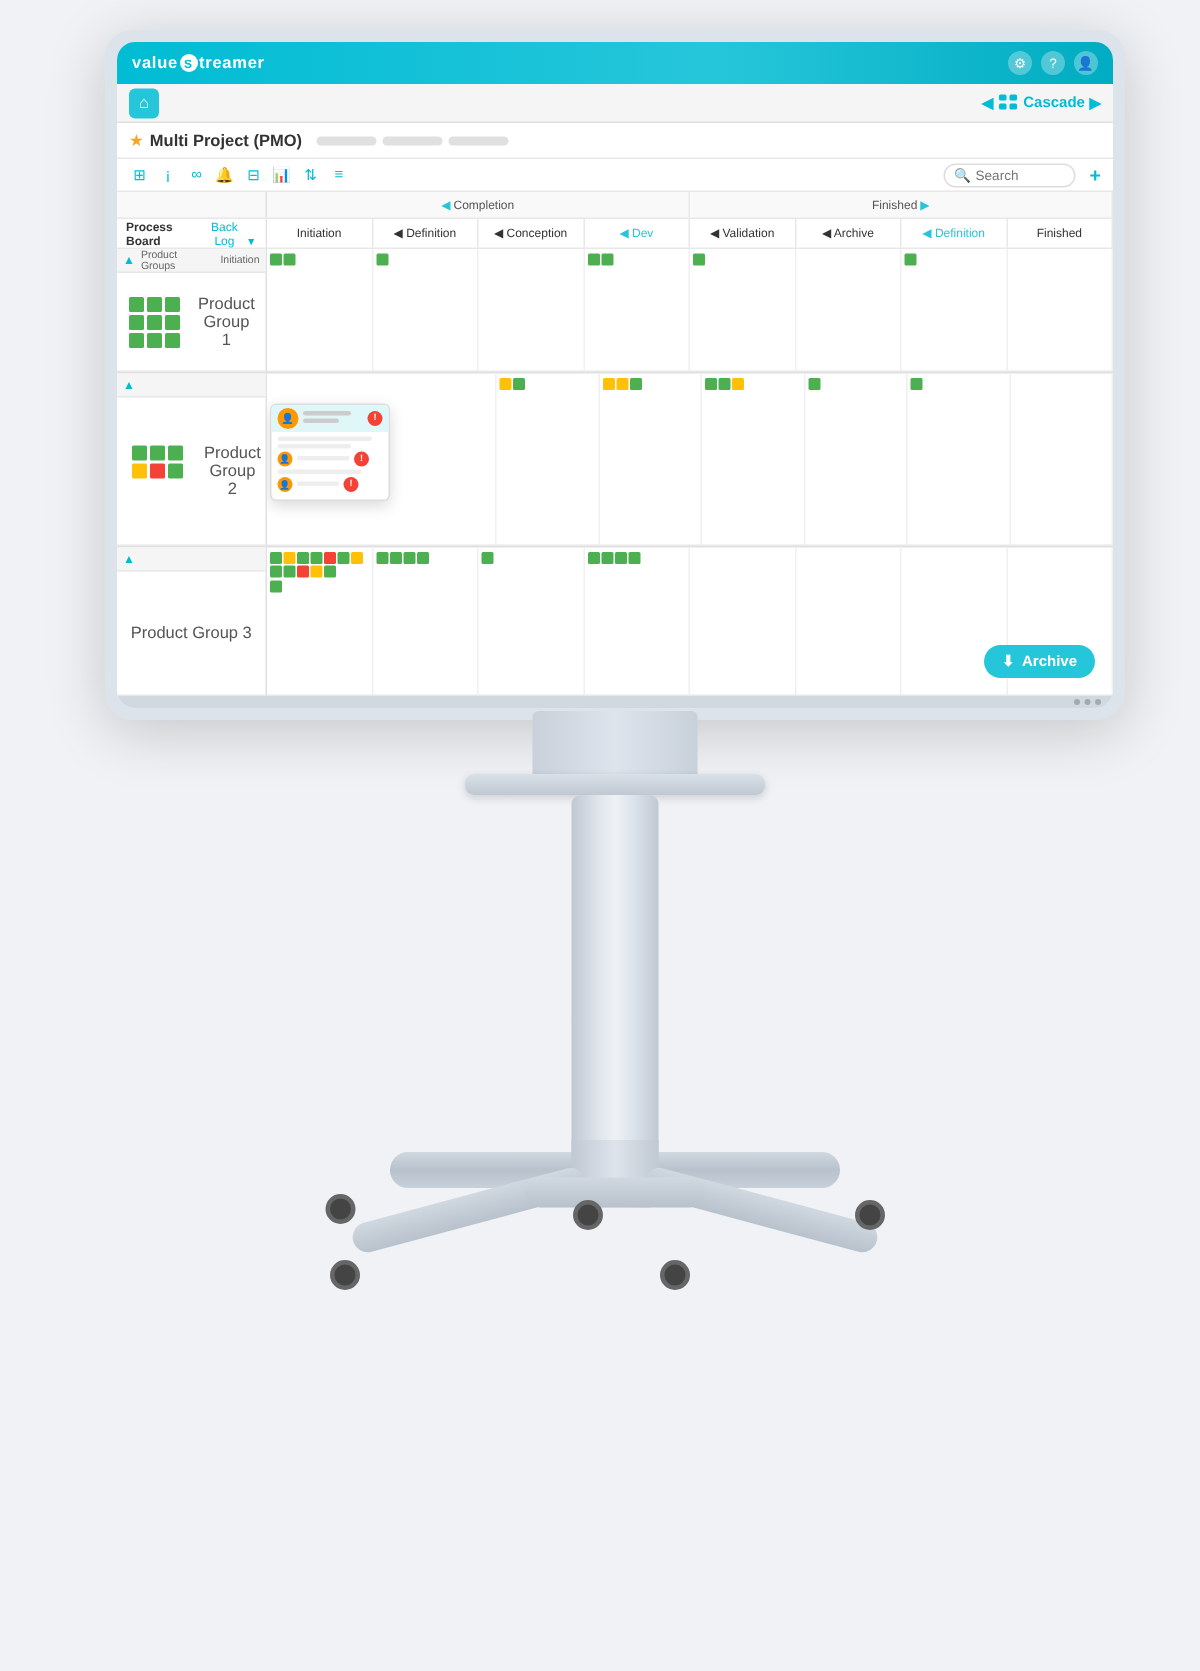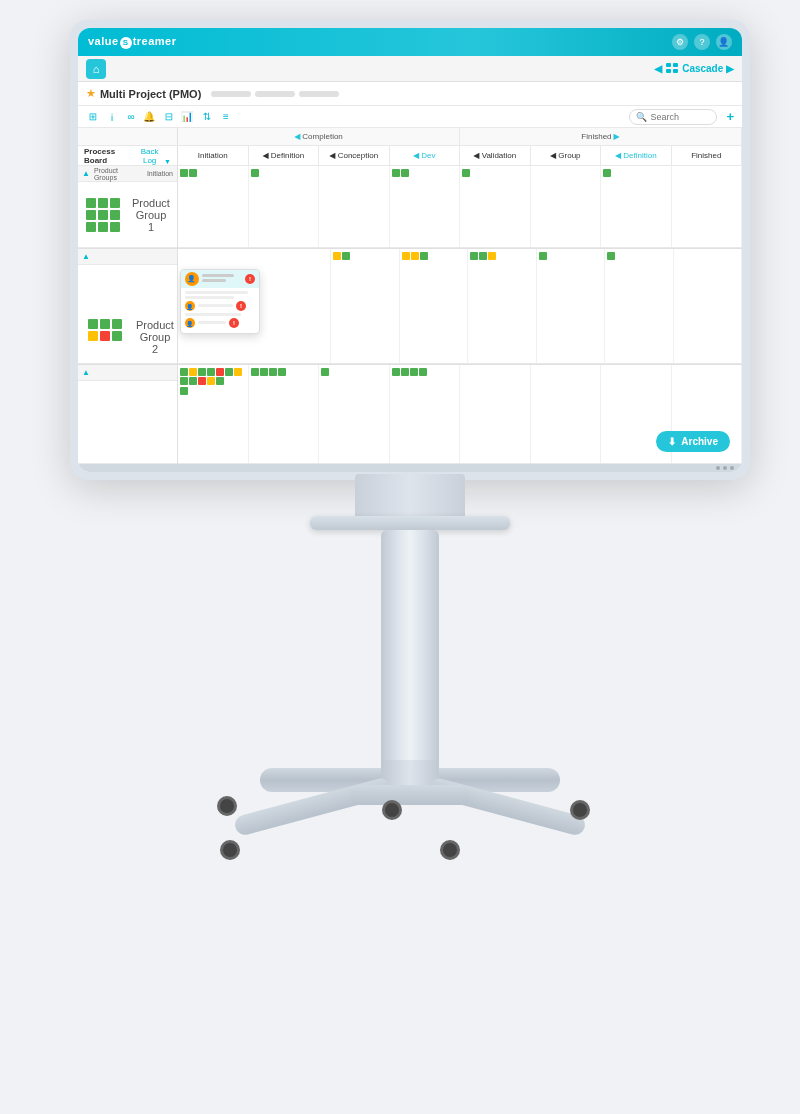--- a/index.html
+++ b/index.html
@@ -656,53 +656,56 @@
                     <div class="mini-tile tile-green"></div>
                   </div>
                   <span class="group-label">Product Group 1</span>
                 </div>
               </div>
 
               <div class="group-row group-row-2" style="border-top:1px solid #e0e0e0;">
                 <div class="group-header">
                   <span class="chevron">▲</span>
                 </div>
-                <div style="display:flex;padding:4px;align-items:flex-end;gap:4px;flex:1;">
+                <div style="display:flex;padding:4px;align-items:center;gap:4px;flex:1;">
                   <div style="display:flex;flex-direction:column;gap:2px;padding:2px;">
                     <div class="mini-grid">
                       <div class="mini-tile tile-green"></div>
                       <div class="mini-tile tile-green"></div>
                       <div class="mini-tile tile-green"></div>
                       <div class="mini-tile tile-yellow"></div>
                       <div class="mini-tile tile-red"></div>
                       <div class="mini-tile tile-green"></div>
                     </div>
                   </div>
                   <span class="group-label">Product Group 2</span>
                 </div>
               </div>
 
               <div class="group-row group-row-3" style="border-top:1px solid #e0e0e0;">
                 <div class="group-header">
                   <span class="chevron">▲</span>
                 </div>
+                <div style="display:flex;padding:4px;align-items:center;gap:4px;flex:1;">
+                  <span class="group-label">Product Group 3</span>
+                </div>
               </div>
 
             </div>
           </div>
 
           <div style="flex:1;overflow:hidden;position:relative;display:flex;flex-direction:column;">
 
             <div class="col-headers">
               <div class="col-hdr">Initiation</div>
               <div class="col-hdr">◀ Definition</div>
               <div class="col-hdr">◀ Conception</div>
               <div class="col-hdr" style="color:#26c6da;">◀ Dev</div>
               <div class="col-hdr">◀ Validation</div>
-              <div class="col-hdr">◀ Group</div>
+              <div class="col-hdr">◀ Archive</div>
               <div class="col-hdr" style="color:#26c6da;">◀ Definition</div>
               <div class="col-hdr">Finished</div>
             </div>
 
             <div class="data-rows">
 
               <div class="data-row data-row-1" style="flex:1;">
                 <div class="data-cell">
                   <div class="tiles-row">
                     <div class="tile tile-green"></div>

